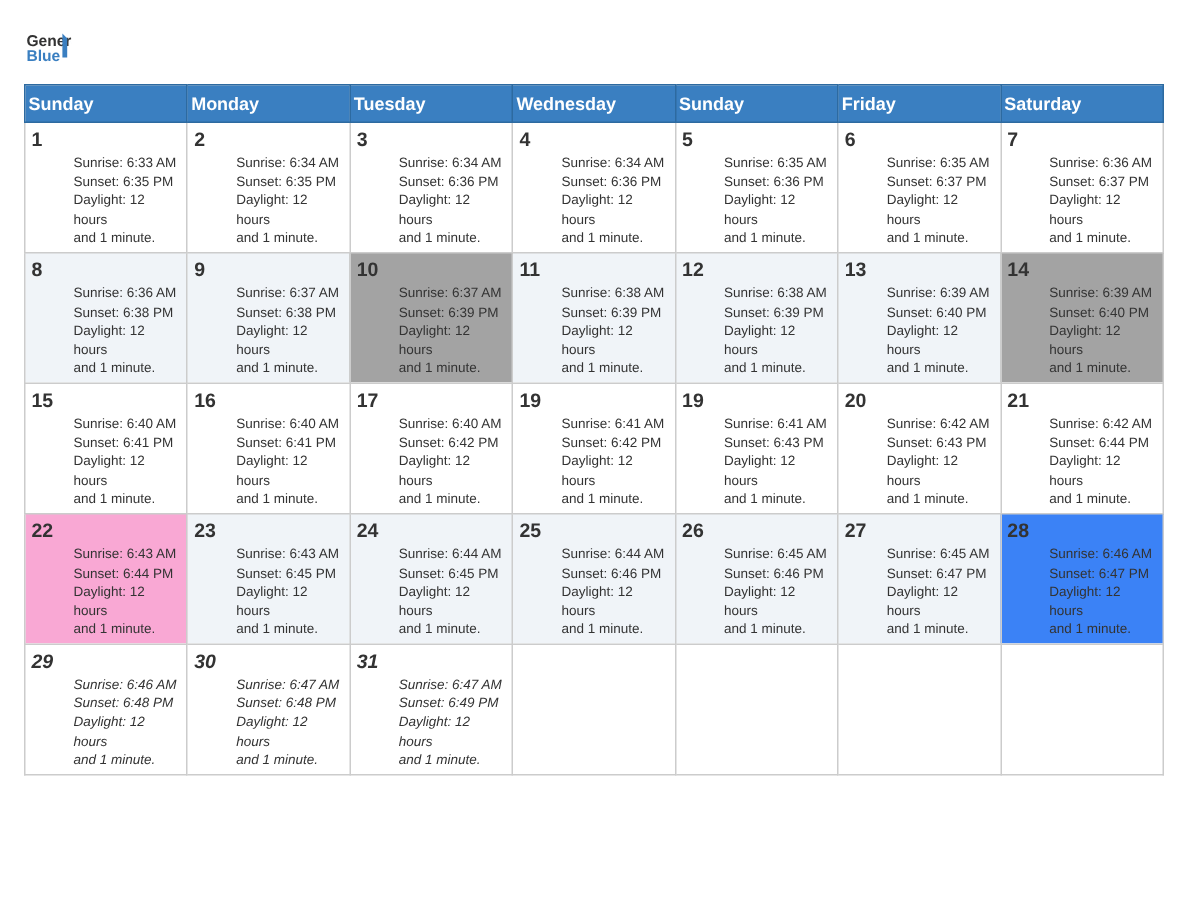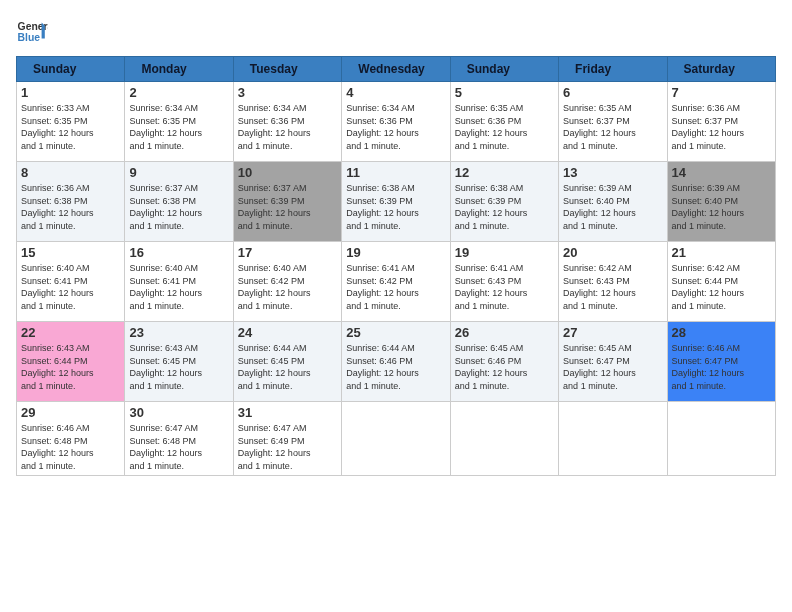--- a/index.html
+++ b/index.html
@@ -43,22 +43,22 @@
       font-size: 14px;
       color: #555;
     }
     .calendar {
       width: 100%;
       border-collapse: collapse;
       font-size: 10px;
     }
     .calendar th {
       background: #3a7fc1;
-      color: #0f172a;
-      padding: 5px 16px;
+      color: #ffffff;
+      padding: 5px 2px;
       text-align: left;
       font-size: 12px;
       font-weight: bold;
       border: 1px solid #2d6aa0;
     }
     .calendar td {
       border: 1px solid #ccc;
       vertical-align: top;
       padding: 3px 4px;
       width: calc(100% / 7);
@@ -72,26 +72,28 @@
       font-size: 13px;
       font-weight: bold;
       color: #333;
       display: block;
       margin-bottom: 2px;
     }
     .day-info {
       font-size: 9px;
       color: #333;
       line-height: 1.4;
+      margin-left: 28px;
     }
     .empty-cell {
       background: #f9f9f9;
     }
     .last-row td {
       height: 72px;
+      font-style: italic;
     }
   </style>
 </head>
 <body>
 
 <div class="page">
   <div class="header">
     <div class="logo">
       <svg class="logo-icon" viewBox="0 0 40 40">
         <text x="2" y="18" font-size="13" font-weight="bold" fill="#333" font-family="Arial">General</text>

